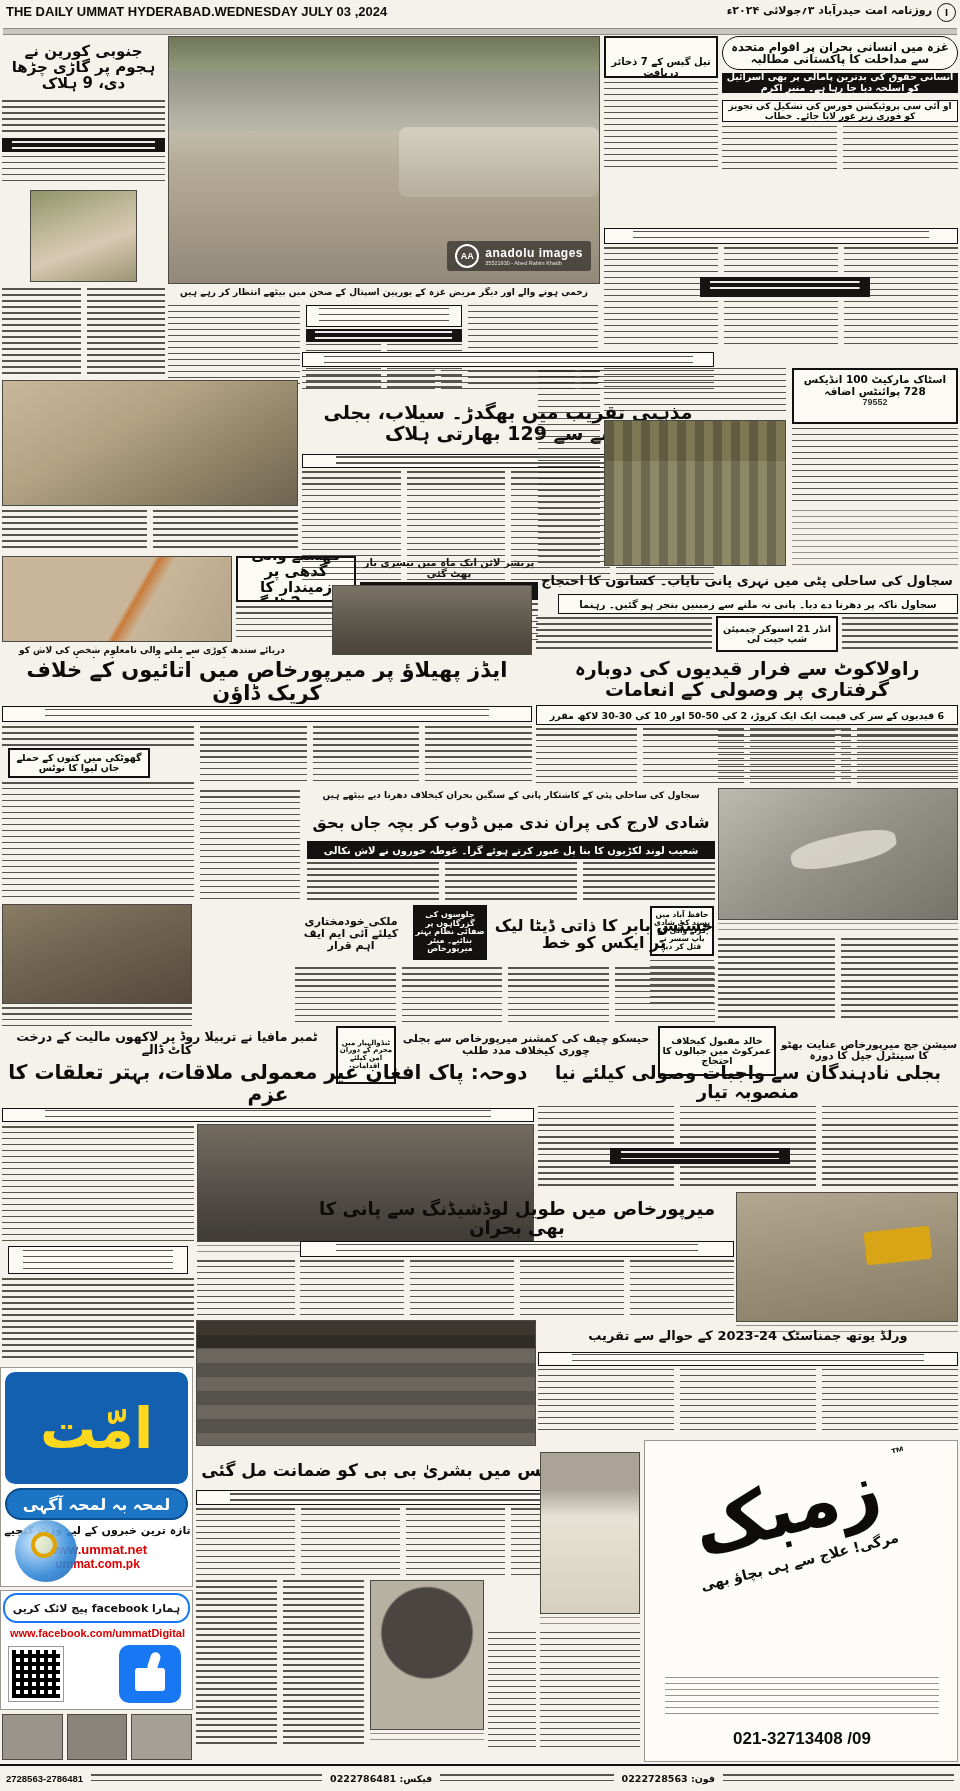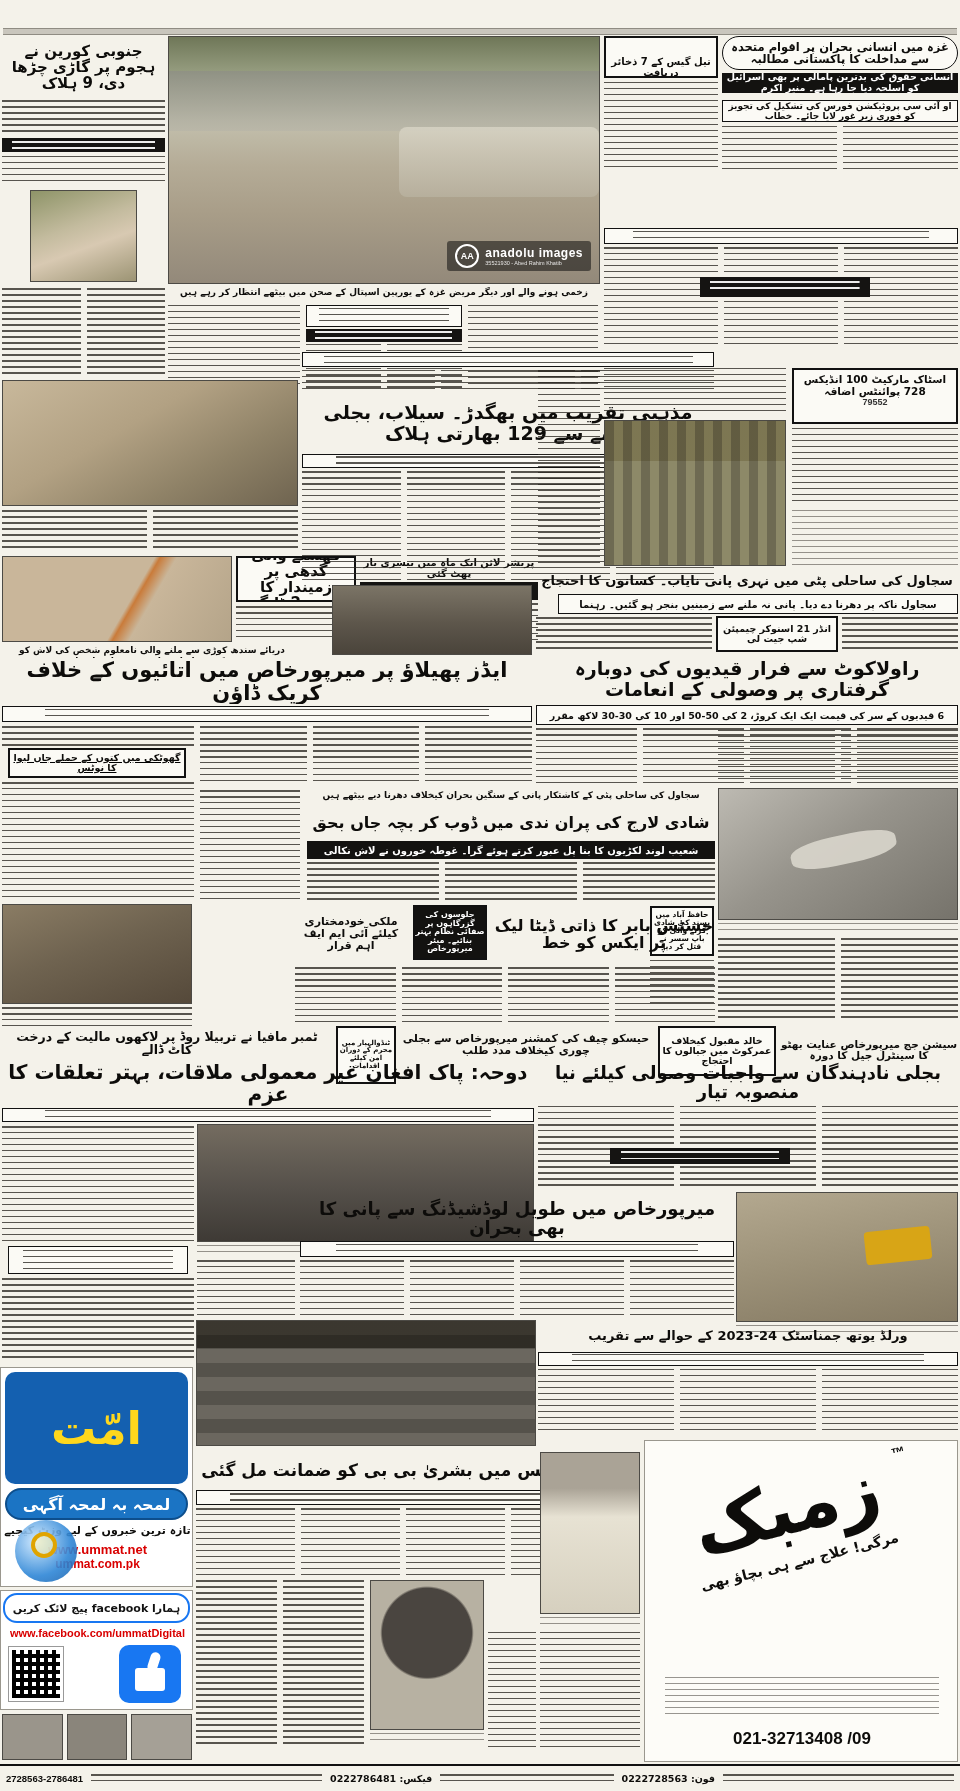--- a/index.html
+++ b/index.html
@@ -29,20 +29,25 @@
   .fb-bubble{border:2px solid #1877f2;background:#fff;border-radius:14px;display:flex;align-items:center;justify-content:center;font-weight:bold;color:#111;}
   .thumb{background:#1877f2;border-radius:10px;}
   .thumb:before{content:"";position:absolute;left:26%;top:40%;width:48%;height:40%;background:#fff;border-radius:3px;}
   .thumb:after{content:"";position:absolute;left:48%;top:12%;width:16%;height:34%;background:#fff;border-radius:8px;transform:rotate(18deg);}
 </style>
 </head>
 <body>
 
 <div id="page">
 
+  <div class="b" style="left:0;top:0;width:960px;height:26px;">
+    <div class="b" style="left:6px;top:4px;width:560px;height:18px;font-size:13px;font-weight:bold;color:#0d0c0a;">THE DAILY UMMAT HYDERABAD.WEDNESDAY JULY 03 ,2024</div>
+    <div class="b ur" style="right:28px;top:4px;width:230px;height:18px;font-size:11px;font-weight:bold;text-align:right;">روزنامہ امت حیدرآباد ۳؍جولائی ۲۰۲۴ء</div>
+    <div class="b ur" style="right:4px;top:3px;width:19px;height:19px;border:1.5px solid #111;border-radius:50%;font-size:9px;font-weight:bold;display:flex;align-items:center;justify-content:center;">ا</div>
+  </div>
   <div class="b" style="left:3px;top:28px;width:954px;height:7px;background:#c9c6bd;border-top:1px solid #8f8c83;border-bottom:1px solid #8f8c83;"></div>
 
   <div class="b ur hl" style="left:2px;top:38px;width:163px;height:58px;font-size:15px;">جنوبی کورین نے ہجوم پر گاڑی چڑھا دی، 9 ہلاک</div>
   <div class="b sim" style="left:2px;top:100px;width:163px;height:34px;"></div>
   <div class="b rev-sim" style="left:2px;top:138px;width:163px;height:14px;"></div>
   <div class="b sim" style="left:2px;top:156px;width:163px;height:30px;"></div>
   <div class="b photo" style="left:30px;top:190px;width:107px;height:92px;background:linear-gradient(160deg,#8e9468 0%,#c3bb9e 40%,#d8c9b2 60%,#9c9474 100%);"></div>
   <div class="b cols" style="left:2px;top:288px;width:163px;height:90px;">
     <i class="sim"></i>
       <i class="sim"></i>
@@ -165,21 +170,21 @@
   </div>
 
   <div class="b ur hl" style="left:2px;top:660px;width:530px;height:44px;font-size:21px;">ایڈز پھیلاؤ پر میرپورخاص میں اتائیوں کے خلاف کریک ڈاؤن</div>
   <div class="b box-sim" style="left:2px;top:706px;width:530px;height:16px;">
       <span class="inner sim"></span>
     </div>
 
   <div class="b cols" style="left:2px;top:726px;width:192px;height:20px;">
       <i class="sim"></i>
     </div>
-  <div class="b box" style="left:8px;top:748px;width:178px;height:30px;text-decoration:underline;">
+  <div class="b box" style="left:8px;top:748px;width:142px;height:30px;">
     <div class="ur hl" style="width:100%;height:100%;font-size:9.5px;">گھوٹکی میں کتوں کے حملے جاں لیوا کا نوٹس</div>
   </div>
   <div class="b sim" style="left:2px;top:782px;width:192px;height:118px;"></div>
   <div class="b photo" style="left:2px;top:904px;width:190px;height:100px;background:linear-gradient(160deg,#8a7c64 0%,#6f6350 45%,#55493a 100%);"></div>
   <div class="b sim" style="left:2px;top:1007px;width:190px;height:20px;"></div>
 
   <div class="b cols" style="left:200px;top:726px;width:332px;height:60px;">
     <i class="sim"></i>
       <i class="sim"></i>
       <i class="sim"></i>
@@ -298,21 +303,21 @@
   <div class="b photo" style="left:370px;top:1580px;width:114px;height:150px;background:radial-gradient(circle at 50% 35%,#4a4540 0 40%,#b7b1a2 42%);"></div>
   <div class="b sim-lt" style="left:370px;top:1733px;width:114px;height:11px;"></div>
   <div class="b cols" style="left:196px;top:1580px;width:168px;height:168px;">
       <i class="sim"></i>
       <i class="sim"></i>
     </div>
   <div class="b sim" style="left:488px;top:1632px;width:48px;height:118px;"></div>
 
   <div class="b" style="left:0;top:1367px;width:193px;height:220px;background:#fff;border:1px solid #9a978e;">
     <div class="b" style="left:4px;top:4px;width:183px;height:112px;background:#1460b0;border-radius:10px;display:flex;align-items:center;justify-content:center;">
-      <span class="ur" style="color:#ffd71c;font-size:45px;font-weight:bold;">امّت</span>
+      <span class="ur" style="color:#ffd71c;font-size:56px;font-weight:bold;">امّت</span>
     </div>
     <div class="b bubble ur" style="left:4px;top:120px;width:183px;height:32px;font-size:16px;">لمحہ بہ لمحہ آگہی</div>
     <div class="b ur" style="left:0;top:156px;width:193px;height:17px;font-size:11px;font-weight:bold;text-align:center;">تازہ ترین خبروں کے لیے وزٹ کیجیے</div>
     <div class="b red" style="left:0;top:174px;width:193px;height:15px;font-size:13px;">www.ummat.net</div>
     <div class="b red" style="left:0;top:189px;width:193px;height:13px;font-size:12px;">ummat.com.pk</div>
     <div class="b" style="left:14px;top:152px;width:62px;height:62px;border-radius:50%;background:radial-gradient(circle at 35% 35%,#cfe9ff,#2e86d6 60%,#1b5fa8);opacity:.9;"></div>
     <div class="b" style="left:30px;top:164px;width:26px;height:26px;border:4px solid #e0a400;border-radius:50%;background:rgba(255,244,180,.6);"></div>
   </div>
 
   <div class="b" style="left:0;top:1590px;width:193px;height:120px;background:#fff;border:1px solid #9a978e;">

